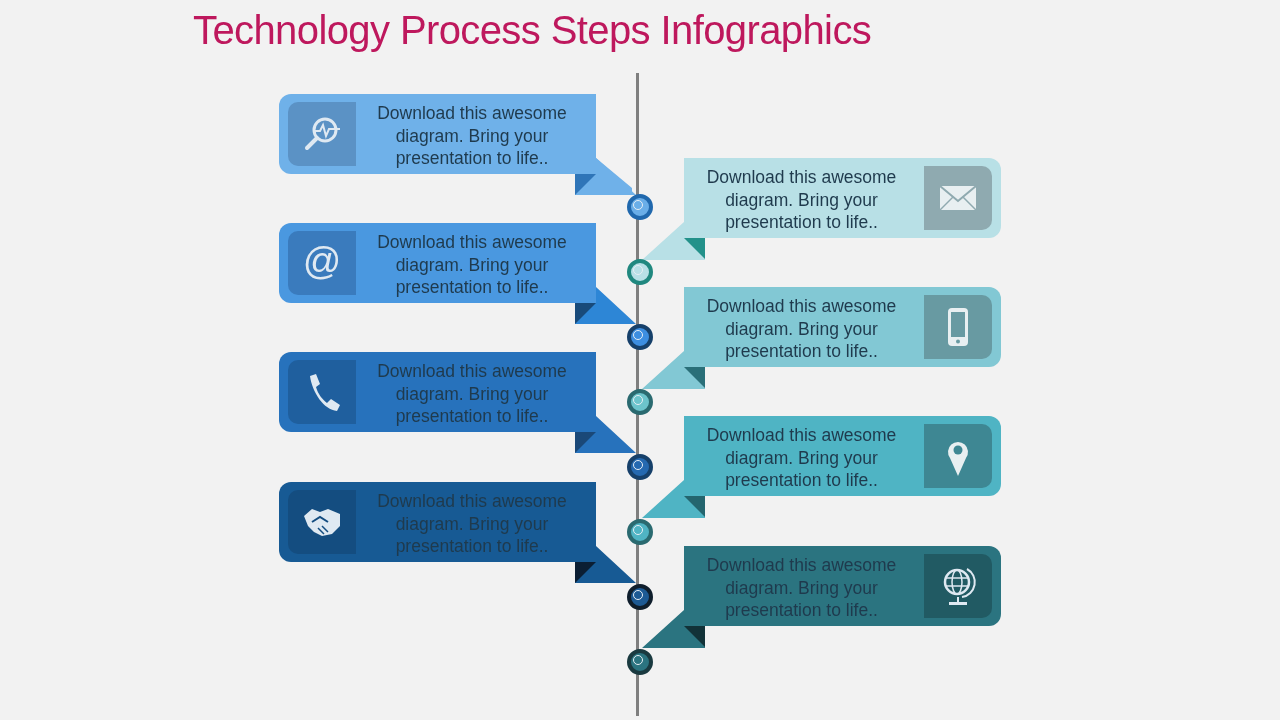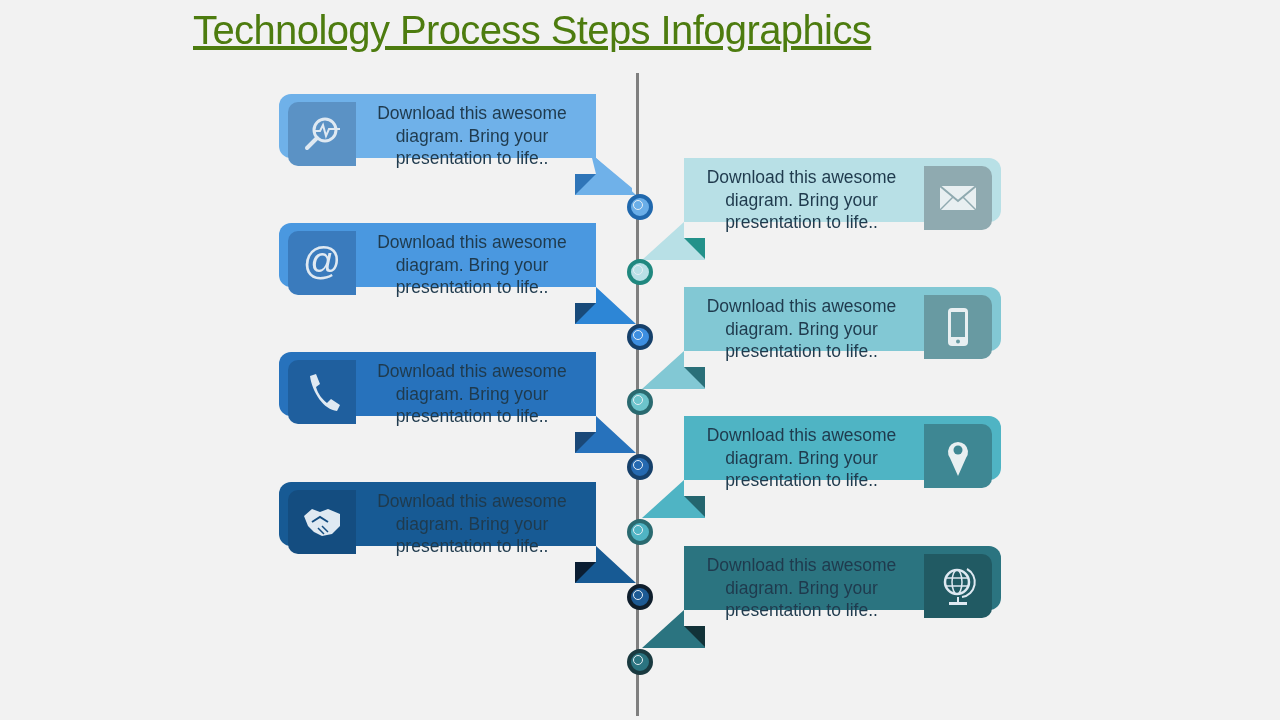--- a/index.html
+++ b/index.html
@@ -1,19 +1,19 @@
 <!DOCTYPE html>
 <html><head>
 <meta charset="utf-8">
 <style>
   html, body { margin:0; padding:0; }
   body { width:1280px; height:720px; background:#f2f2f2; position:relative; overflow:hidden; font-family:"Liberation Sans", sans-serif; }
-  .title { position:absolute; left:193px; top:8px; font-size:40px; color:#4d7c0f; letter-spacing:-0.6px; white-space:nowrap;text-decoration:underline; }
+  .title { position:absolute; left:193px; top:8px; font-size:40px; color:#be185d; letter-spacing:-0.6px; white-space:nowrap; }
   .vline { position:absolute; left:636px; top:73px; width:3px; height:643px; background:#7f7f7f; }
-  .box { position:absolute; width:317px; height:64px; }
+  .box { position:absolute; width:317px; height:80px; }
   .box.left { left:279px; border-radius:12px 0 0 12px; }
   .box.right { left:684px; border-radius:0 12px 12px 0; }
   .icon-sq { position:absolute; top:8px; width:68px; height:64px; display:flex; align-items:center; justify-content:center; }
   .box.left .icon-sq { left:9px; border-radius:10px 0 0 10px; }
   .box.right .icon-sq { right:9px; border-radius:0 10px 10px 0; }
   .txt { position:absolute; top:8px; width:230px; text-align:center; font-size:17.5px; line-height:22.5px; color:#1f3a4d; }
   .box.left .txt { left:78px; }
   .box.right .txt { left:0px; width:235px; }
   svg.abs { position:absolute; left:0; top:0; }
   .node { position:absolute; width:18px; height:18px; border-radius:50%; border-width:4px; border-style:solid; }

